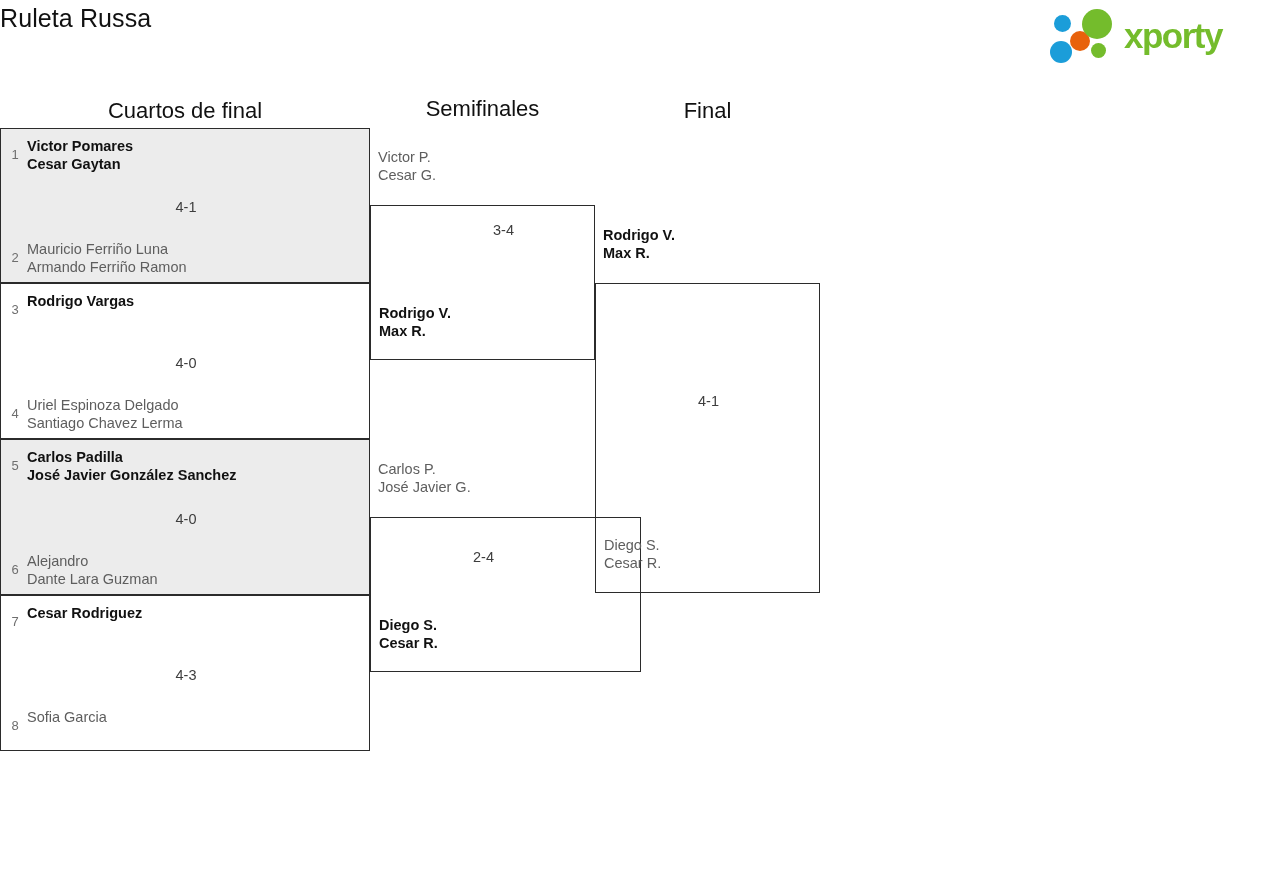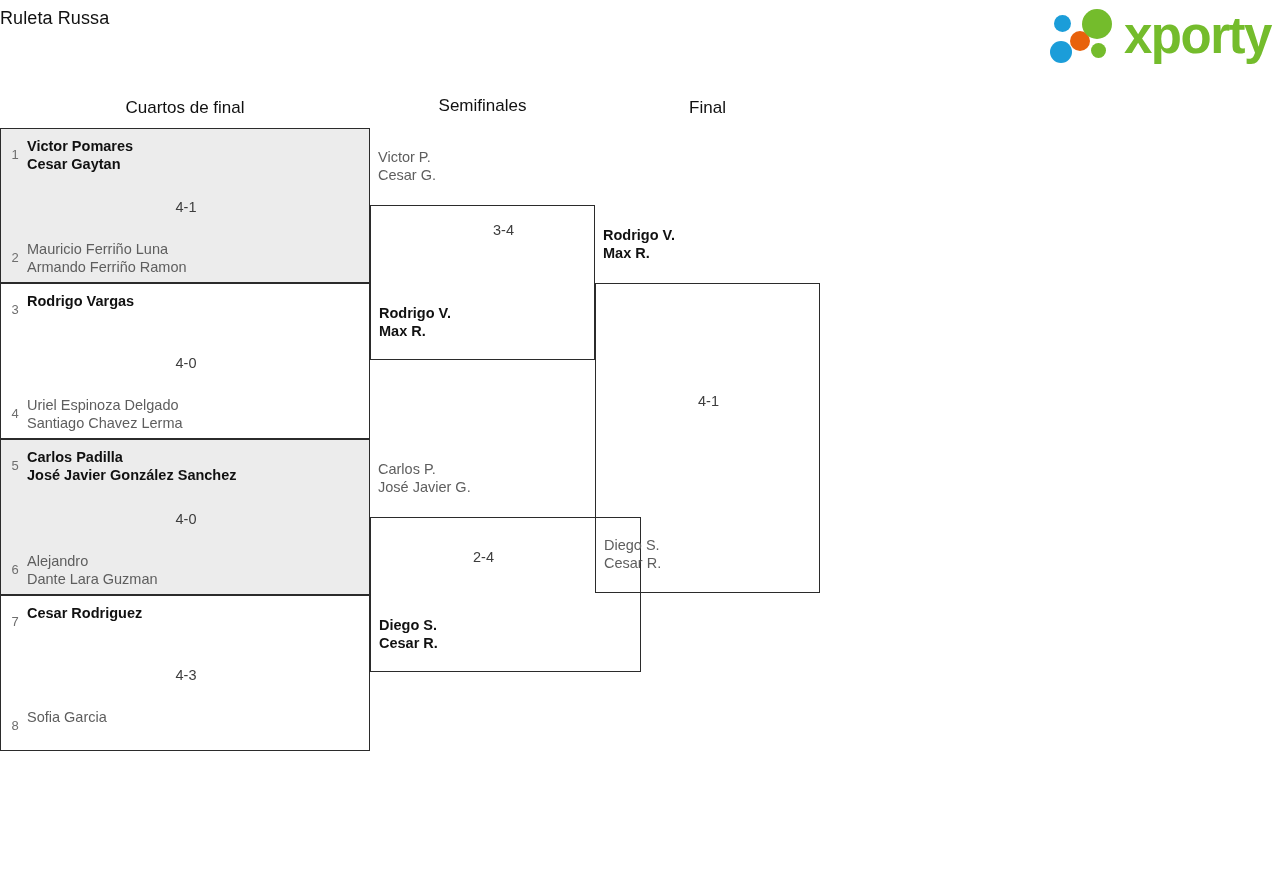--- a/index.html
+++ b/index.html
@@ -11,47 +11,47 @@
     color: #1a1a1a;
     overflow: hidden;
   }
 
   #page { position: relative; width: 1280px; height: 883px; }
 
   
   #header { position: absolute; left: 0; top: 0; width: 1280px; height: 72px; }
   #title-block { position: absolute; left: 0; top: 2px; }
   .title-line {
-    font-size: 18px;
+    font-size: 25px;
     font-weight: 400;
     line-height: 32px;
     color: #111111;
     white-space: nowrap;
     letter-spacing: 0.1px;
   }
   .title-line.sub { font-weight: 700; }
 
   
   #logo { position: absolute; left: 1050px; top: 5px; width: 228px; height: 62px; }
   #logo-dots { position: absolute; left: 0px; top: 4px; width: 76px; height: 56px; }
   .dot { position: absolute; border-radius: 50%; }
   #logo-word {
     position: absolute;
     left: 74px; top: 2px;
-    font-size: 51px;
+    font-size: 35px;
     font-weight: 700;
     color: #74bc2c;
     letter-spacing: -1.5px;
     line-height: 58px;
   }
 
   
   .round-header {
     position: absolute;
-    font-size: 17px;
+    font-size: 22px;
     font-weight: 400;
     color: #111111;
     text-align: center;
     white-space: nowrap;
   }
 
   
   #bracket { position: absolute; left: 0; top: 0; width: 1280px; height: 883px; }
 
   .match {

